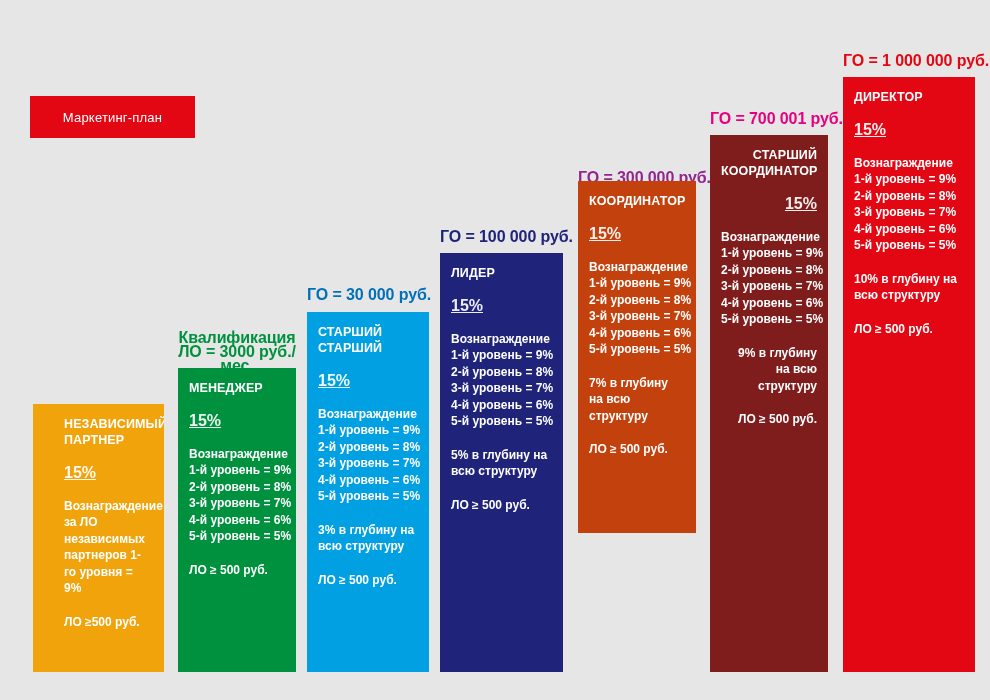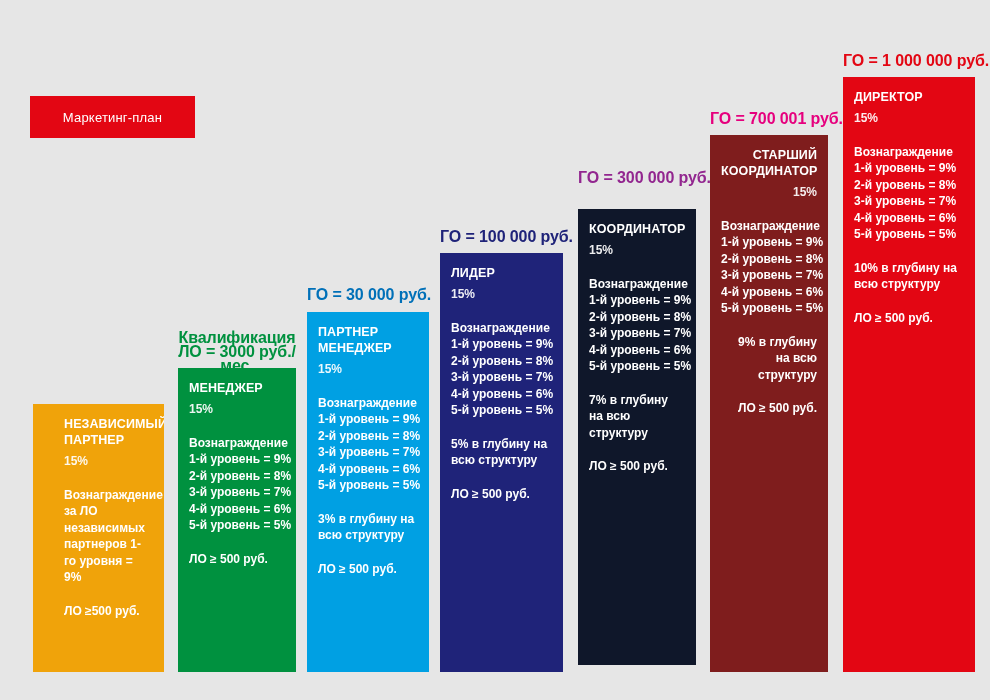--- a/index.html
+++ b/index.html
@@ -65,24 +65,25 @@
     overflow: hidden;
   }
   .bar .role {
     font-size: 12.5px;
     font-weight: bold;
     line-height: 16px;
     letter-spacing: .1px;
     margin: 0 0 0 0;
   }
   .bar .pct {
-    font-size: 12px;
+    font-size: 16px;
     font-weight: bold;
     line-height: 15px;
-    margin-top: 6px;
+    margin-top: 17px;
+    text-decoration: underline;
   }
   .bar .rew-head {
     font-size: 12px;
     font-weight: bold;
     line-height: 15px;
     margin-top: 19px;
   }
   .bar .lvl {
     font-size: 12px;
     font-weight: bold;
@@ -139,21 +140,21 @@
       <div class="lvl txt-light">5-й уровень = 5%</div>
       <div class="lo txt-light">ЛО ≥ 500 руб.</div>
     </div>
   </div>
 
   <div class="column" style="left:307px; top:0; width:122px; height:700px;">
     <div class="col-cap" style="top:288px; color:#0070B8;">
       <div>ГО = 30 000 руб.</div>
     </div>
     <div class="bar" style="top:312px; height:360px; background:#00A0E3;">
-      <div class="role txt-light">ПАРТНЕР МЕНЕДЖЕР</div>
+      <div class="role txt-light">СТАРШИЙ СТАРШИЙ</div>
       <div class="pct txt-soft">15%</div>
       <div class="rew-head txt-light">Вознаграждение</div>
       <div class="lvl txt-light">1-й уровень = 9%</div>
       <div class="lvl txt-light">2-й уровень = 8%</div>
       <div class="lvl txt-light">3-й уровень = 7%</div>
       <div class="lvl txt-light">4-й уровень = 6%</div>
       <div class="lvl txt-light">5-й уровень = 5%</div>
       <div class="depth txt-light">3% в глубину на всю структуру</div>
       <div class="lo txt-light">ЛО ≥ 500 руб.</div>
     </div>
@@ -174,21 +175,21 @@
       <div class="lvl txt-light">5-й уровень = 5%</div>
       <div class="depth txt-light">5% в глубину на всю структуру</div>
       <div class="lo txt-light">ЛО ≥ 500 руб.</div>
     </div>
   </div>
 
   <div class="column" style="left:578px; top:0; width:118px; height:700px;">
     <div class="col-cap" style="top:171px; color:#92268F;">
       <div>ГО = 300 000 руб.</div>
     </div>
-    <div class="bar" style="top:209px; height:456px; background:#0f172a;">
+    <div class="bar" style="top:181px; height:352px; background:#c2410c;">
       <div class="role txt-light">КООРДИНАТОР</div>
       <div class="pct txt-soft">15%</div>
       <div class="rew-head txt-light">Вознаграждение</div>
       <div class="lvl txt-light">1-й уровень = 9%</div>
       <div class="lvl txt-light">2-й уровень = 8%</div>
       <div class="lvl txt-light">3-й уровень = 7%</div>
       <div class="lvl txt-light">4-й уровень = 6%</div>
       <div class="lvl txt-light">5-й уровень = 5%</div>
       <div class="depth txt-light">7% в глубину на всю структуру</div>
       <div class="lo txt-light">ЛО ≥ 500 руб.</div>

